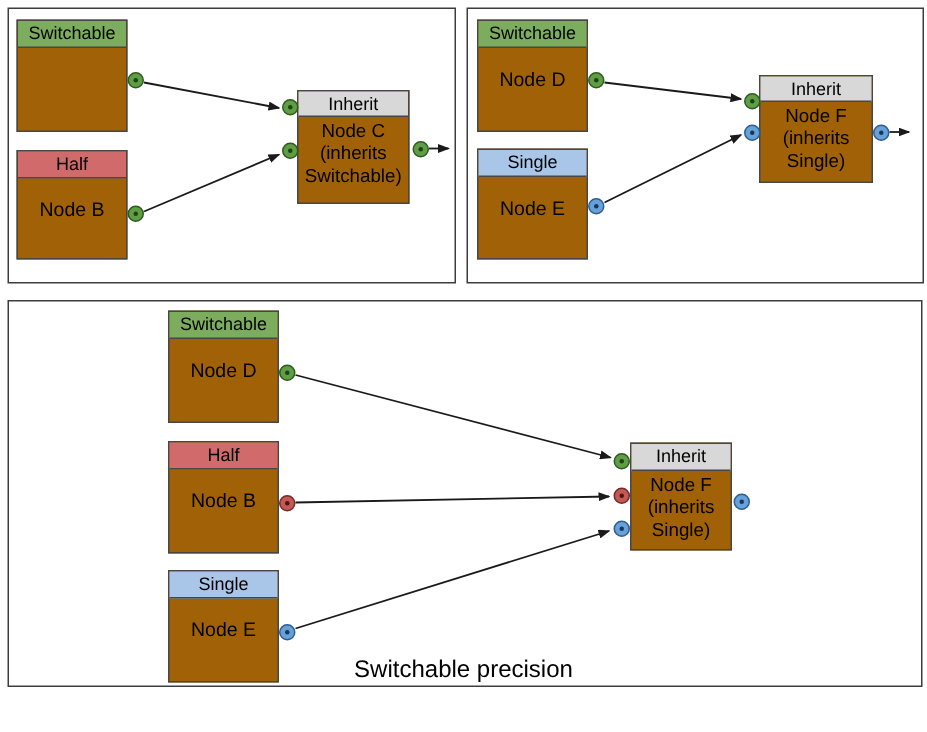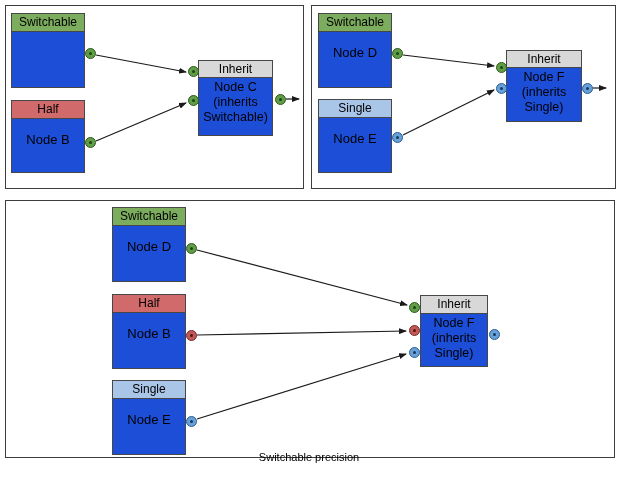--- a/index.html
+++ b/index.html
@@ -6,21 +6,21 @@
   .canvas {
     position:relative; width:618px; height:488px; background:#ffffff;
     font-family:"Liberation Sans", sans-serif; color:#000;
     overflow:hidden;
   }
   .panel {
     position:absolute; background:#ffffff;
     border:1.5px solid #3d3d3d; box-sizing:border-box;
   }
   .node {
-    position:absolute; background:#1d4ed8;
+    position:absolute; background:#a16207;
     border:1.4px solid #474747; box-sizing:border-box;
   }
   .hdr {
     height:18px; line-height:17px; text-align:center;
     font-size:12px; border-bottom:1.4px solid #474747;
     box-sizing:border-box; overflow:hidden; white-space:nowrap;
   }
   .hdr-green { background:#7cad5e; }
   .hdr-red   { background:#d16a6a; }
   .hdr-blue  { background:#a9c6e8; }
@@ -37,22 +37,22 @@
     width:3px; height:3px; margin:-1.5px 0 0 -1.5px; border-radius:50%;
   }
   .port-green { background:#5f9e46; border:1.5px solid #2f5a1e; }
   .port-green::after { background:#1f4212; }
   .port-red   { background:#c15956; border:1.5px solid #792927; }
   .port-red::after { background:#4e1513; }
   .port-blue  { background:#68a0d8; border:1.5px solid #2d5d92; }
   .port-blue::after { background:#17385e; }
   .wires { position:absolute; left:0; top:0; z-index:2; pointer-events:none; }
   .caption {
-    position:absolute; left:0; right:0; top:451px;
-    text-align:center; font-size:11px;
+    position:absolute; left:0; right:0; top:438px;
+    text-align:center; font-size:16px;
   }
 </style>
 </head>
 <body>
 
 <div class="canvas">
 
   <div class="panel" style="left:5px;top:5px;width:299px;height:184px"></div>
   <div class="panel" style="left:311px;top:5px;width:305px;height:184px"></div>
   <div class="panel" style="left:5px;top:200px;width:610px;height:258px"></div>

